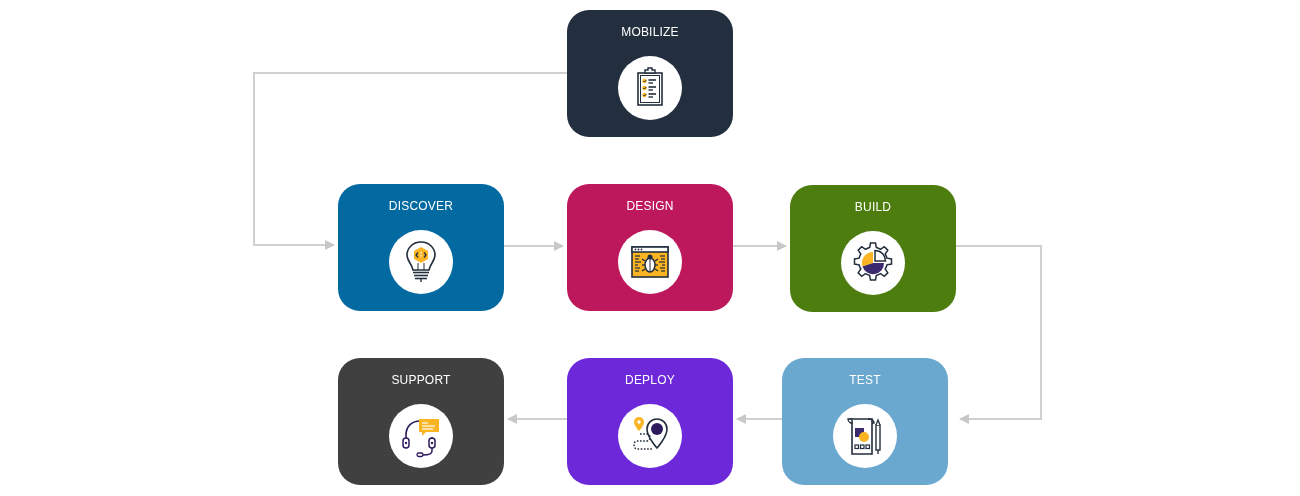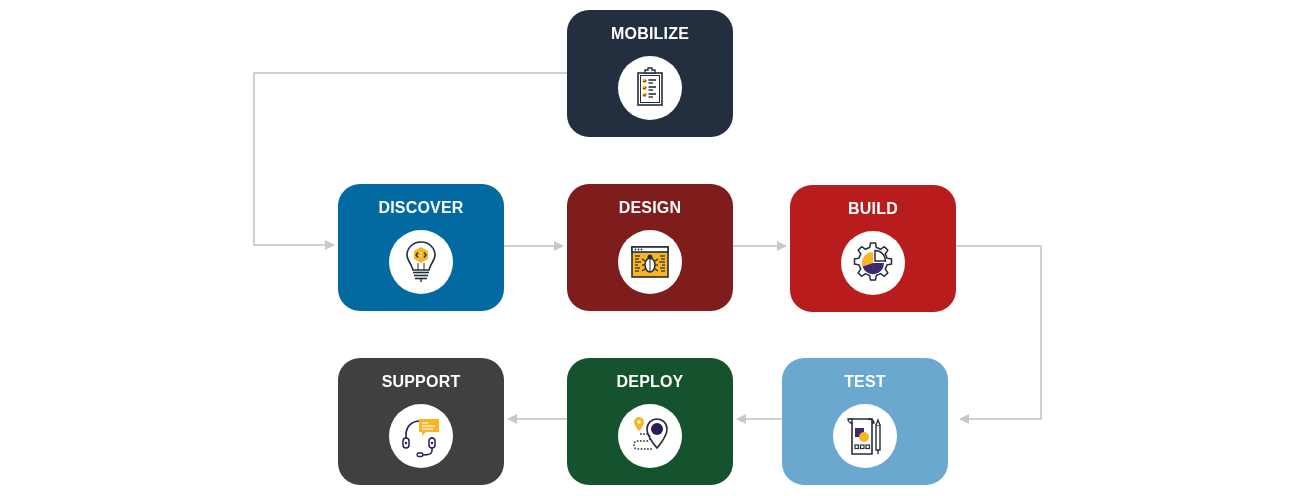--- a/index.html
+++ b/index.html
@@ -1,19 +1,19 @@
 <!DOCTYPE html>
 <html><head>
 <meta charset="utf-8">
 <style>
   html,body{margin:0;padding:0;background:#ffffff;}
   body{width:1300px;height:496px;position:relative;overflow:hidden;font-family:"Liberation Sans",sans-serif;}
   #connectors{position:absolute;left:0;top:0;width:1300px;height:496px;}
   .step{position:absolute;width:166px;height:127px;border-radius:22px;box-sizing:border-box;}
-  .step .label{position:absolute;left:0;right:0;top:15px;text-align:center;color:#ffffff;font-weight:bold;font-size:16px;letter-spacing:0.2px;}
+  .step .label{position:absolute;left:0;right:0;top:15px;text-align:center;color:#ffffff;font-weight:normal;font-size:12px;letter-spacing:0.2px;}
   .step .icon-circle{position:absolute;left:50%;top:46px;width:64px;height:64px;margin-left:-32px;border-radius:50%;background:#ffffff;display:flex;align-items:center;justify-content:center;}
   .step .icon-circle svg{width:46px;height:46px;}
   #step-mobilize{left:567px;top:10px;}
   #step-discover{left:338px;top:184px;}
   #step-design{left:567px;top:184px;}
   #step-build{left:790px;top:185px;}
   #step-support{left:338px;top:358px;}
   #step-deploy{left:567px;top:358px;}
   #step-test{left:782px;top:358px;}
 </style>
@@ -68,21 +68,21 @@
       <line x1="20" y1="24" x2="20" y2="31" stroke="#232e3d" stroke-width="1"></line>
         <line x1="26" y1="24" x2="26" y2="31" stroke="#232e3d" stroke-width="1"></line>
       <line x1="15" y1="33.5" x2="31" y2="33.5" stroke="#232e3d" stroke-width="1.6"></line>
       <line x1="16" y1="36.5" x2="30" y2="36.5" stroke="#232e3d" stroke-width="1.6"></line>
       <line x1="17" y1="39.5" x2="29" y2="39.5" stroke="#232e3d" stroke-width="1.6"></line>
       <line x1="23" y1="40" x2="23" y2="43" stroke="#232e3d" stroke-width="1.4"></line>
     </svg>
   </div>
 </div>
 
-<div class="step" id="step-design" style="background: #7f1d1d;">
+<div class="step" id="step-design" style="background: #be185d;">
   <div class="label">DESIGN</div>
   <div class="icon-circle">
     <svg viewBox="0 0 46 46">
       <rect x="5" y="8" width="36" height="30" fill="#fbb523" stroke="#232e3d" stroke-width="1.6"></rect>
       <rect x="5" y="8" width="36" height="5" fill="#ffffff" stroke="#232e3d" stroke-width="1.6"></rect>
       <circle cx="8.5" cy="10.5" r="0.9" fill="#232e3d"></circle>
         <circle cx="11.5" cy="10.5" r="0.9" fill="#232e3d"></circle>
         <circle cx="14.5" cy="10.5" r="0.9" fill="#232e3d"></circle>
       <g stroke="#232e3d" stroke-width="1.2">
         <line x1="8" y1="17" x2="13" y2="17"></line>
@@ -106,21 +106,21 @@
           <line x1="28" y1="22" x2="31" y2="20"></line>
         <line x1="18" y1="26" x2="15" y2="26"></line>
           <line x1="28" y1="26" x2="31" y2="26"></line>
         <line x1="18" y1="30" x2="15" y2="32"></line>
           <line x1="28" y1="30" x2="31" y2="32"></line>
       </g>
     </svg>
   </div>
 </div>
 
-<div class="step" id="step-build" style="background: #b91c1c; padding-left: 20px;">
+<div class="step" id="step-build" style="background: #4d7c0f; padding-left: 20px;">
   <div class="label">BUILD</div>
   <div class="icon-circle">
     <svg viewBox="0 0 46 46">
       <path d="M20.5,3 h5 l0.8,4.5 a16,16 0 0 1 4.2,1.8 l3.8,-2.6 l3.5,3.5 l-2.6,3.8 a16,16 0 0 1 1.8,4.2 l4.5,0.8 v5 l-4.5,0.8 a16,16 0 0 1 -1.8,4.2 l2.6,3.8 l-3.5,3.5 l-3.8,-2.6 a16,16 0 0 1 -4.2,1.8 l-0.8,4.5 h-5 l-0.8,-4.5 a16,16 0 0 1 -4.2,-1.8 l-3.8,2.6 l-3.5,-3.5 l2.6,-3.8 a16,16 0 0 1 -1.8,-4.2 l-4.5,-0.8 v-5 l4.5,-0.8 a16,16 0 0 1 1.8,-4.2 l-2.6,-3.8 l3.5,-3.5 l3.8,2.6 a16,16 0 0 1 4.2,-1.8 z" fill="#ffffff" stroke="#232e3d" stroke-width="1.5"></path>
       <path d="M23,23 L23,12 A11,11 0 0 0 12.5,26.5 Z" fill="#fbb523"></path>
       <path d="M23,23 L12.5,26.5 A11,11 0 0 0 34,23 Z" fill="#3b2a6e"></path>
       <path d="M25,21 L25,10.5 A10.5,10.5 0 0 1 35.5,21 Z" fill="#ffffff" stroke="#232e3d" stroke-width="1.5"></path>
     </svg>
   </div>
 </div>
@@ -138,21 +138,21 @@
       <rect x="13" y="32" width="3.5" height="3.5" fill="none" stroke="#232e3d" stroke-width="1.2"></rect>
       <rect x="18.5" y="32" width="3.5" height="3.5" fill="none" stroke="#232e3d" stroke-width="1.2"></rect>
       <rect x="24" y="32" width="3.5" height="3.5" fill="none" stroke="#232e3d" stroke-width="1.2"></rect>
       <rect x="34" y="12" width="4" height="25" fill="#ffffff" stroke="#232e3d" stroke-width="1.4"></rect>
       <path d="M34,12 L36,7 L38,12" fill="#ffffff" stroke="#232e3d" stroke-width="1.3"></path>
       <line x1="36" y1="37" x2="36" y2="41" stroke="#232e3d" stroke-width="1.4"></line>
     </svg>
   </div>
 </div>
 
-<div class="step" id="step-deploy" style="background: #14532d;">
+<div class="step" id="step-deploy" style="background: #6d28d9;">
   <div class="label">DEPLOY</div>
   <div class="icon-circle">
     <svg viewBox="0 0 46 46">
       <path d="M12,4 a5,5 0 0 1 5,5 c0,4 -5,9 -5,9 c0,0 -5,-5 -5,-9 a5,5 0 0 1 5,-5 z" fill="#fbb523"></path>
       <circle cx="12" cy="9" r="1.8" fill="#ffffff"></circle>
       <path d="M30,6 a10,10 0 0 1 10,10 c0,8 -10,19 -10,19 c0,0 -10,-11 -10,-19 a10,10 0 0 1 10,-10 z" fill="#ffffff" stroke="#232e3d" stroke-width="1.6"></path>
       <circle cx="30" cy="16" r="6" fill="#2c1a5c"></circle>
       <path d="M13,21 L20,21 C24,21 24,28 20,28 L10,28 C6,28 6,36 10,36 L26,36" fill="none" stroke="#232e3d" stroke-width="1.5" stroke-dasharray="1.6,1.6"></path>
     </svg>
   </div>

